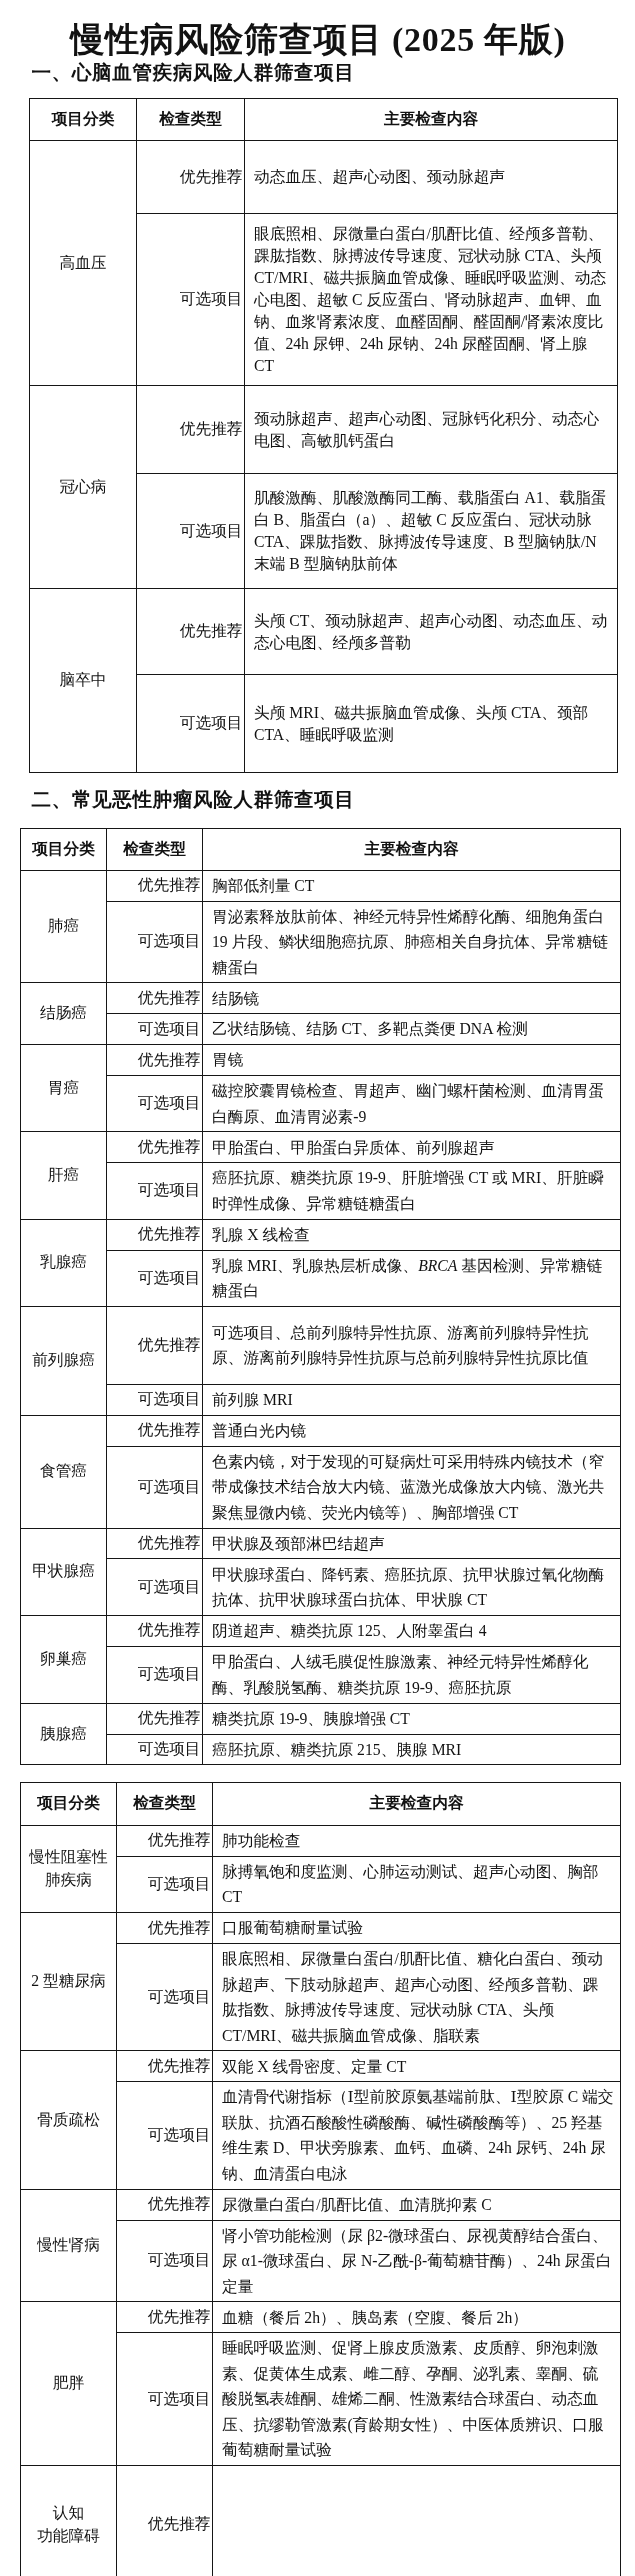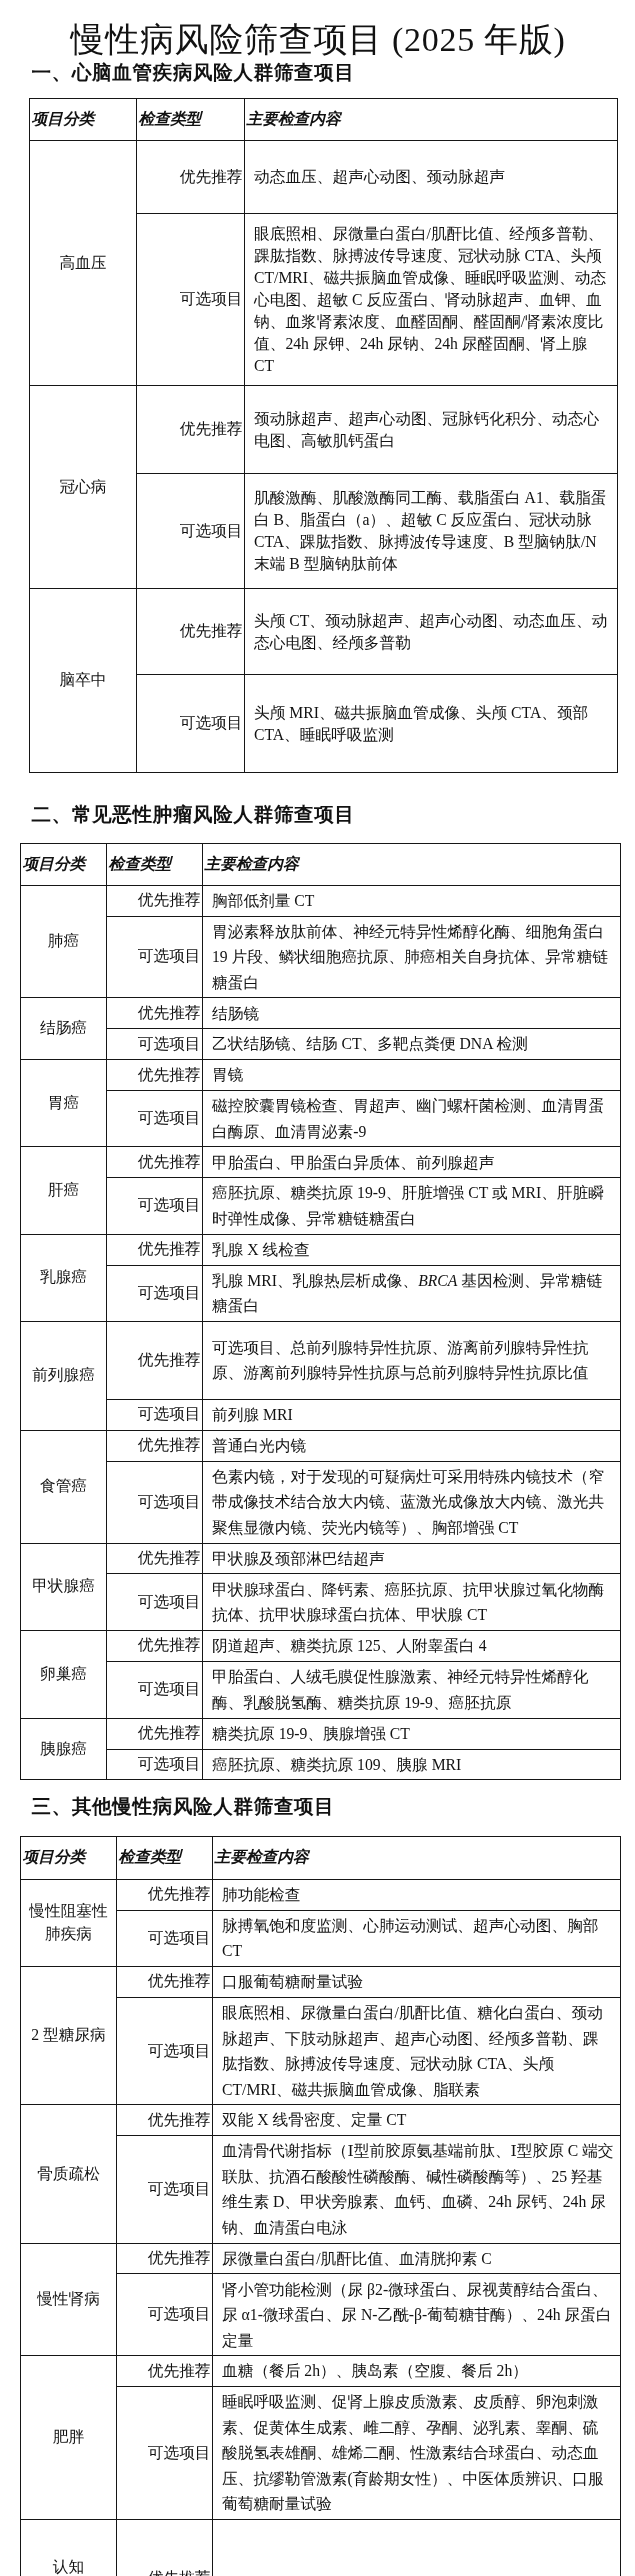--- a/index.html
+++ b/index.html
@@ -4,45 +4,45 @@
 <style>
   html,body{margin:0;padding:0;}
   body{
     width:636px;min-height:2576px;background:#ffffff;color:#121212;
     font-family:"Liberation Serif","DejaVu Serif",serif;
     overflow:hidden;
   }
   .page{width:636px;}
   .title{
     margin:19.5px 0 0 0;text-align:center;
-    font-size:34px;font-weight:normal;line-height:1.2;
+    font-size:34px;font-weight:bold;line-height:1.2;
     font-family:"Liberation Serif","DejaVu Serif",serif;
     letter-spacing:0.7px;
   }
   .heading{
     margin:0 0 0 31.5px;font-size:19.5px;font-weight:bold;line-height:1.3;
     font-family:"Liberation Sans","DejaVu Sans",sans-serif;
     letter-spacing:0.7px;
   }
   .sec0 .heading{}
-  .sec1 .heading{margin-top:29px;}
+  .sec1 .heading{margin-top:14px;}
   .sec2 .heading{margin-top:13.5px;}
   table.tbl{
     border-collapse:collapse;table-layout:fixed;
     border:1.5px solid #161616;
     font-size:15.7px;
   }
   .sec0 table.tbl{margin:12.7px 0 0 29px;width:589px;}
   .sec1 table.tbl{margin:15px 0 0 20px;width:600px;}
   .sec2 table.tbl{margin:16.5px 0 0 20px;width:600px;}
   .tbl th,.tbl td{
     border:0.7px solid #161616;vertical-align:middle;
     padding:0.7px 4.5px;overflow:hidden;
   }
-  .tbl th{font-weight:bold;text-align:left;padding:3px 1.5px;font-style:italic;}
+  .tbl th{font-weight:bold;text-align:center;padding:3px 1.5px;}
   td.cat{text-align:center;white-space:pre-line;line-height:1.45;padding:0.7px 1.5px;}
   td.type{text-align:right;white-space:nowrap;padding:0.7px 1.5px;}
   td.content{text-align:left;padding:2.2px 6px 2.2px 9px;}
   .sec0 td.content{line-height:22px;}
   .sec1 td.content,.sec2 td.content{line-height:25.5px;}
   td.content.loose{line-height:39px;}
   .it{font-style:italic;}
 </style>
 </head>
 <body>
@@ -195,28 +195,27 @@
             <td class="type">可选项目</td>
             <td class="content">甲胎蛋白、人绒毛膜促性腺激素、神经元特异性烯醇化酶、乳酸脱氢酶、糖类抗原 19-9、癌胚抗原</td>
           </tr>
           <tr style="height: 27px;">
             <td class="cat" rowspan="2">胰腺癌</td>
             <td class="type">优先推荐</td>
             <td class="content">糖类抗原 19-9、胰腺增强 CT</td>
           </tr>
           <tr style="height: 30px;">
             <td class="type">可选项目</td>
-            <td class="content">癌胚抗原、糖类抗原 109、胰腺 MRI</td>
+            <td class="content">癌胚抗原、糖类抗原 215、胰腺 MRI</td>
           </tr>
         </tbody>
     </table>
   </section>
 
   <section class="sec sec2">
-    <h2 class="heading">三、其他慢性病风险人群筛查项目</h2>
     <table class="tbl">
       <colgroup>
           <col style="width: 96px;">
           <col style="width: 96px;">
           <col style="width: 408px;">
         </colgroup>
       <thead>
           <tr style="height: 43px;">
             <th>项目分类</th>
             <th>检查类型</th>

